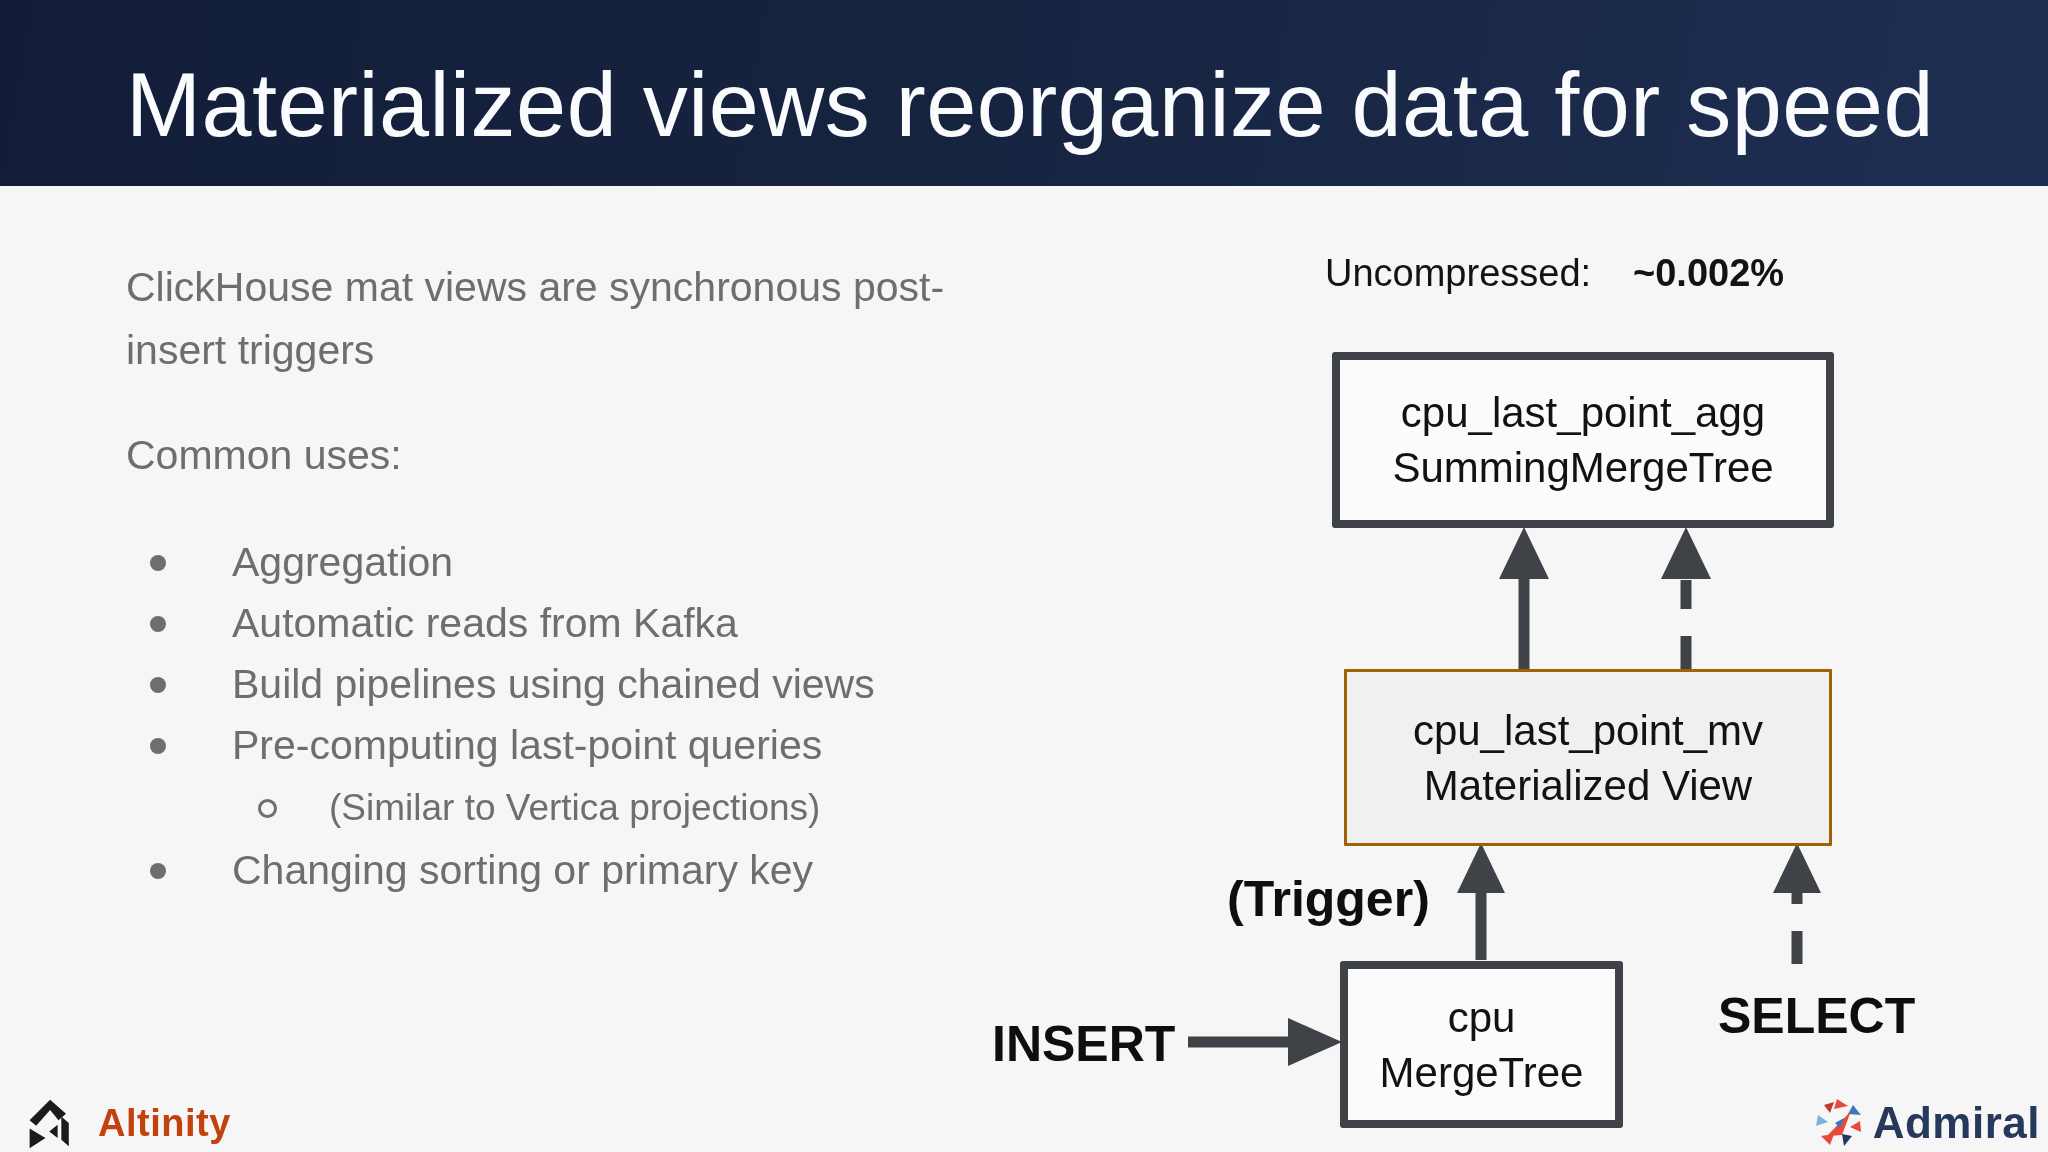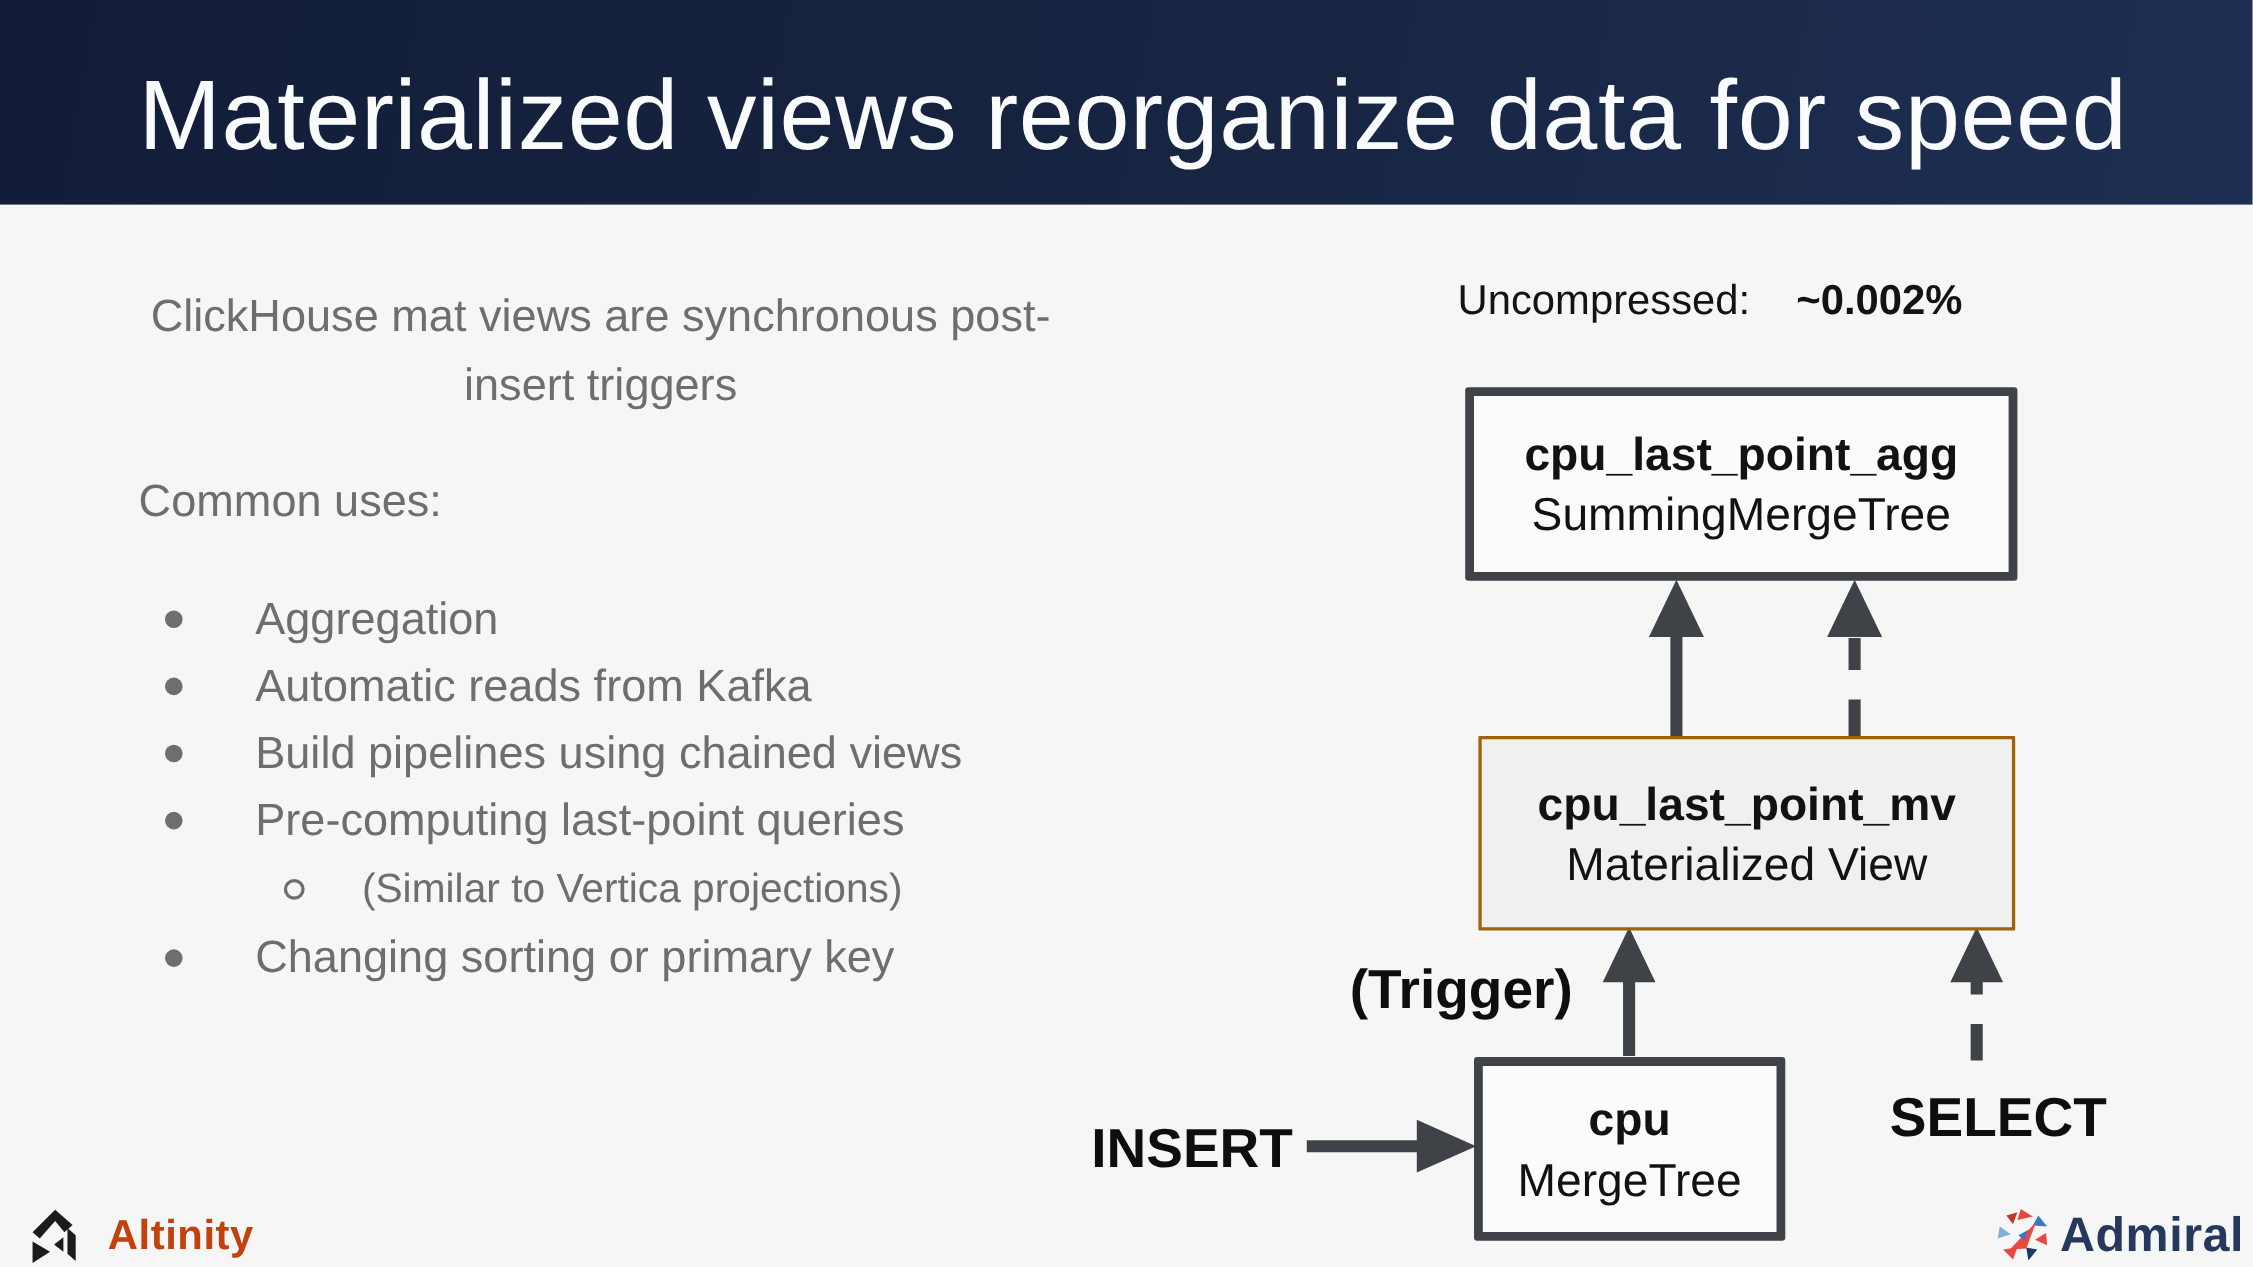--- a/index.html
+++ b/index.html
@@ -31,21 +31,20 @@
   }
 
   
   .intro {
     position: absolute;
     left: 126px; top: 256px;
     width: 840px;
     font-size: 41px;
     line-height: 63px;
     color: #6e6e6e;
-    text-align: center;
   }
   .common-uses {
     position: absolute;
     left: 126px; top: 424px;
     font-size: 41px;
     line-height: 63px;
     color: #6e6e6e;
   }
   .bullet-list {
     position: absolute;
@@ -103,21 +102,21 @@
     border-radius: 3px;
     display: flex;
     flex-direction: column;
     align-items: center;
     justify-content: center;
     text-align: center;
     color: #101214;
     font-size: 42px;
     line-height: 55px;
   }
-  .dbox .box-name { font-weight: 700; }
+  .dbox .box-name { font-weight: 400; }
   .dbox .box-engine { font-weight: 400; }
   .box-agg { left: 1332px; top: 352px; width: 502px; height: 176px; }
   .box-mv  {
     left: 1344px; top: 669px; width: 488px; height: 177px;
     border: 3px solid #a16207;
     background: #f0f0f0;
     border-radius: 1px;
   }
   .box-cpu { left: 1340px; top: 961px; width: 283px; height: 167px; }
 

